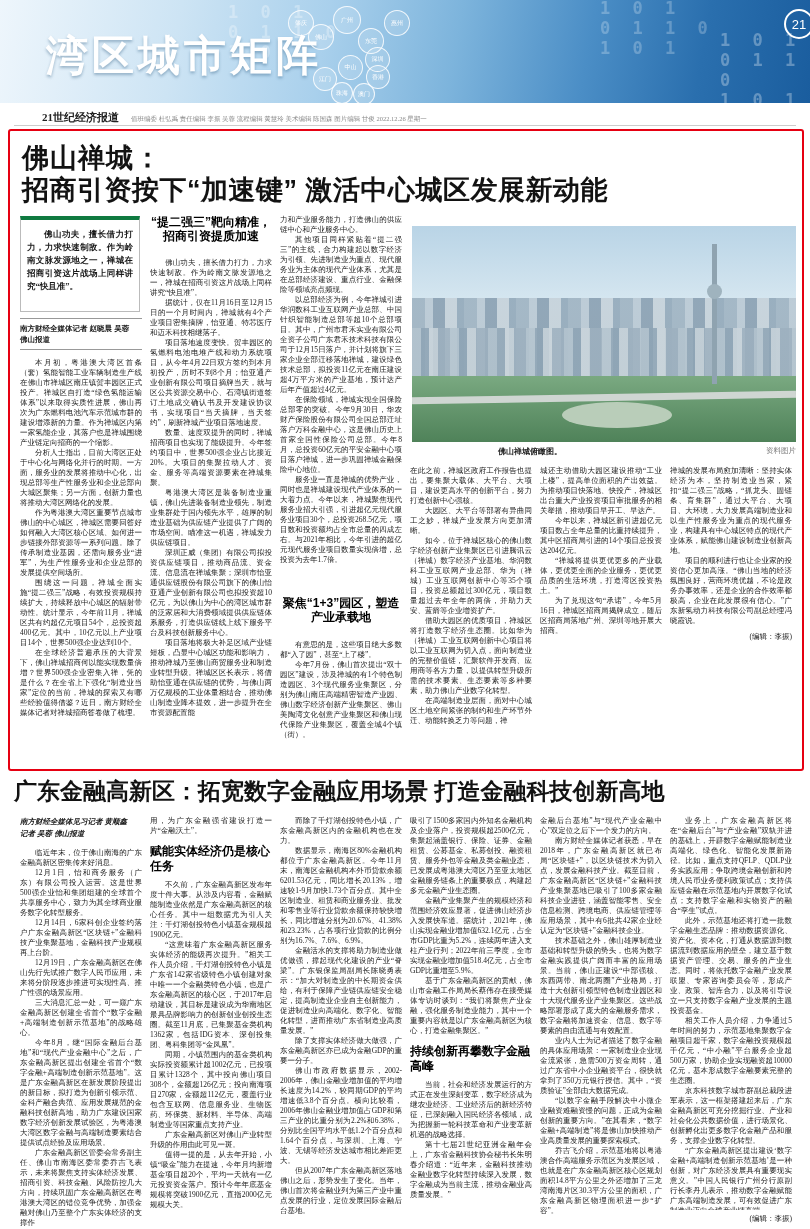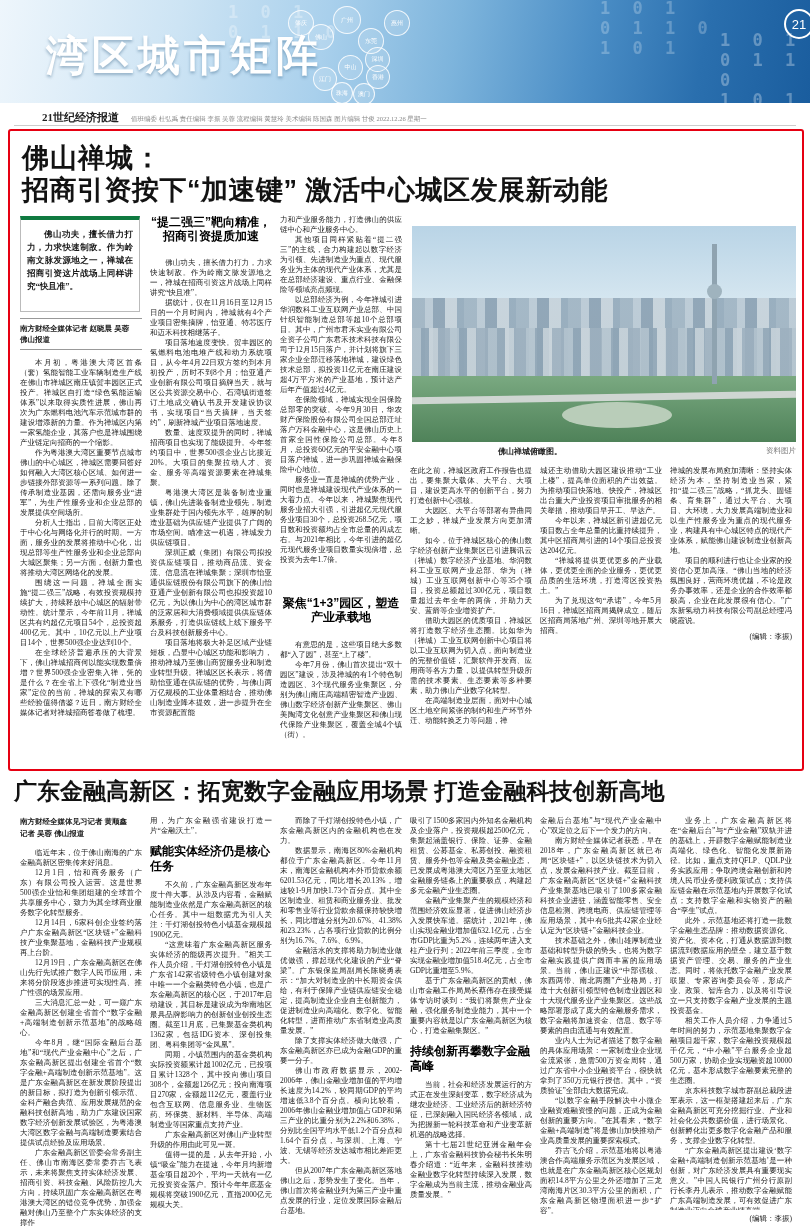--- a/index.html
+++ b/index.html
@@ -102,22 +102,22 @@
 <div id="a1-h1" class="abs hl">佛山禅城：</div>
 <div id="a1-h2" class="abs hl">招商引资按下“加速键” 激活中心城区发展新动能</div>
 
 <div id="intro-box" class="abs">
     <p>佛山功夫，擅长借力打力，力求快速制敌。作为岭南文脉发源地之一，禅城在招商引资这片战场上同样讲究“快且准”。</p>
   </div>
 <div id="a1-byline" class="abs" style="white-space:pre-line;">南方财经全媒体记者 赵晓晨 吴蓉
 佛山报道</div>
 <div class="abs col" style="left:20px;top:358px;height:402px;">
     <p>本月初，粤港澳大湾区首条（套）氢能智能工业车辆制造生产线在佛山市禅城区南庄镇贺丰园区正式投产。禅城区自打造“绿色氢能运输体系”以来取得实质性进展，佛山再次为广东燃料电池汽车示范城市群的建设增添新的力量。作为禅城区内第一家氢能企业，其落户也是禅城围绕产业链定向招商的一个缩影。</p>
+    <p>分析人士指出，目前大湾区正处于中心化与网络化并行的时期。一方面，服务业的发展将推动中心化，出现总部等生产性服务业和企业总部向大城区聚集；另一方面，创新力量也将推动大湾区网络化的发展。</p>
     <p>作为粤港澳大湾区重要节点城市佛山的中心城区，禅城区需要回答好如何融入大湾区核心区域、如何进一步链接外部资源等一系列问题。除了传承制造业基因，还需向服务业“进军”，为生产性服务业和企业总部的发展提供空间场所。</p>
-    <p>分析人士指出，目前大湾区正处于中心化与网络化并行的时期。一方面，服务业的发展将推动中心化，出现总部等生产性服务业和企业总部向大城区聚集；另一方面，创新力量也将推动大湾区网络化的发展。</p>
     <p>围绕这一问题，禅城全面实施“提二强三”战略，有效投资规模持续扩大，持续释放中心城区的辐射带动性。统计显示，今年前11月，禅城区共有约超亿元项目54个，总投资超400亿元。其中，10亿元以上产业项目14个，世界500强企业达到10个。</p>
     <p>在全球经济普遍承压的大背景下，佛山禅城招商何以能实现数量倍增？世界500强企业密集入禅，凭的是什么？在全省上下强化“制造业当家”定位的当前，禅城的探索又有哪些经验值得借鉴？近日，南方财经全媒体记者对禅城招商答卷做了梳理。</p>
   </div>
 
 <div class="abs" style="left:150px;top:215px;width:122px;">
   <div class="subhead">“提二强三”靶向精准，招商引资提质加速</div>
 </div>
 <div class="abs col" style="left:150px;top:258px;height:502px;">
     <p>佛山功夫，擅长借力打力，力求快速制敌。作为岭南文脉发源地之一，禅城在招商引资这片战场上同样讲究“快且准”。</p>
     <p>据统计，仅在11月16日至12月15日的一个月时间内，禅城就有4个产业项目密集摘牌，怡亚通、特芯医疗和迈禾科技相继落子。</p>
@@ -172,21 +172,21 @@
   <div class="col cont" style="width:122px;">
       <p>禅城的发展布局愈加清晰：坚持实体经济为本，坚持制造业当家，紧扣“提二强三”战略，“抓龙头、固链条、育集群”，通过大平台、大项目、大环境，大力发展高端制造业和以生产性服务业为重点的现代服务业，构建具有中心城区特点的现代产业体系，赋能佛山建设制造业创新高地。</p>
       <p>项目的顺利进行也让企业家的投资信心更加高涨。“佛山当地的经济氛围良好，营商环境优越，不论是政务办事效率，还是企业的合作效率都极高，企业在此发展很有信心。”广东新氢动力科技有限公司副总经理冯晓霞说。</p>
     </div>
   <div class="editor-line">(编辑：李振)</div>
 </div>
 
 <div id="a2-headline" class="abs hl">广东金融高新区：拓宽数字金融应用场景 打造金融科技创新高地</div>
 
 <div class="abs" style="left:20px;top:816px;width:122px;height:412px;overflow:hidden;">
-  <div id="a2-byline" style="white-space:pre-line;">南方财经全媒体见习记者 黄顺鑫
+  <div id="a2-byline" style="white-space:pre-line;font-style:italic;">南方财经全媒体见习记者 黄顺鑫
 记者 吴蓉 佛山报道</div>
   <div class="col" style="width:122px;">
       <p>临近年末，位于佛山南海的广东金融高新区密集传来好消息。</p>
       <p>12月1日，怡和商务服务（广东）有限公司投入运营。这是世界500强企业怡和集团组建的全球首个共享服务中心，致力为其全球商业服务数字化转型服务。</p>
       <p>12月14日，6家科创企业签约落户广东金融高新区“区块链+”金融科技产业集聚基地，金融科技产业规模再上台阶。</p>
       <p>12月19日，广东金融高新区在佛山先行先试推广数字人民币应用，未来将分阶段逐步推进可实现性高、推广性强的场景应用。</p>
       <p>三大消息汇总一处，可一窥广东金融高新区创建全省首个“数字金融+高端制造创新示范基地”的战略雄心。</p>
       <p>今年8月，继“国际金融后台基地”和“现代产业金融中心”之后，广东金融高新区提出创建全省首个“数字金融+高端制造创新示范基地”。这是广东金融高新区在新发展阶段提出的新目标，拟打造为创新引领示范、金科产融合典范、应用发展规范的金融科技创新高地，助力广东建设国家数字经济创新发展试验区，为粤港澳大湾区数字金融与高端制造要素结合提供试点经验及应用场景。</p>
       <p>广东金融高新区管委会常务副主任、佛山市南海区委常委乔吉飞表示，未来将聚焦支持实体经济发展、招商引资、科技金融、风险防控几大方向，持续巩固广东金融高新区在粤港澳大湾区的错位竞争优势，加强金融对佛山乃至整个广东实体经济的支撑作</p>
     </div>

